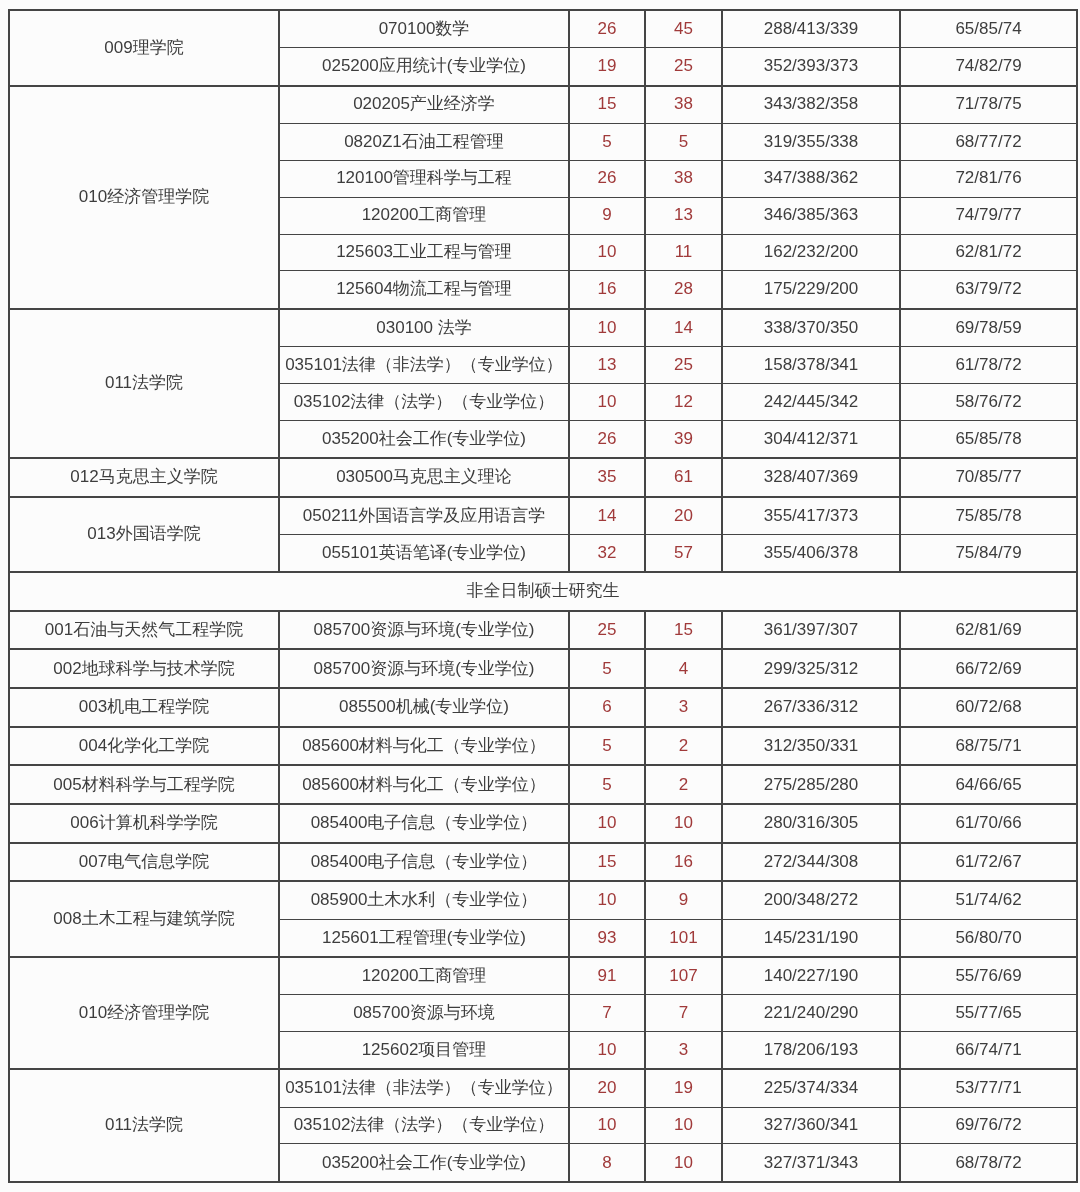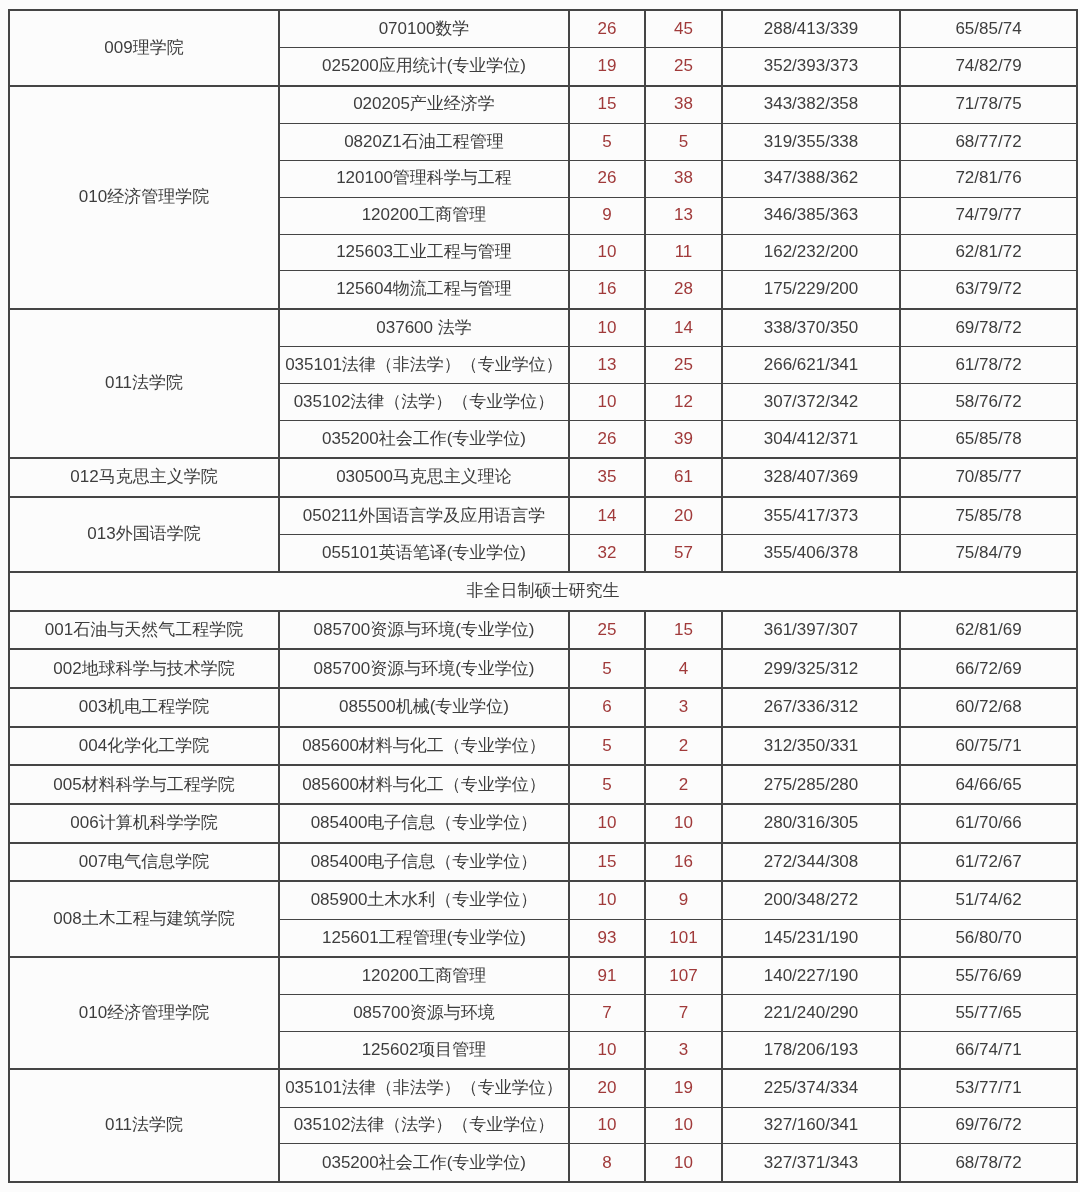--- a/index.html
+++ b/index.html
@@ -91,38 +91,38 @@
         </tr>
         <tr>
           <td class="c-major">125604物流工程与管理</td>
           <td class="c-num">16</td>
           <td class="c-num">28</td>
           <td class="c-score">175/229/200</td>
           <td class="c-score">63/79/72</td>
         </tr>
         <tr class="group-start">
           <td class="c-college" rowspan="4">011法学院</td>
-          <td class="c-major">037600 法学</td>
+          <td class="c-major">030100 法学</td>
           <td class="c-num">10</td>
           <td class="c-num">14</td>
           <td class="c-score">338/370/350</td>
-          <td class="c-score">69/78/72</td>
+          <td class="c-score">69/78/59</td>
         </tr>
         <tr>
           <td class="c-major">035101法律（非法学）（专业学位）</td>
           <td class="c-num">13</td>
           <td class="c-num">25</td>
-          <td class="c-score">266/621/341</td>
+          <td class="c-score">158/378/341</td>
           <td class="c-score">61/78/72</td>
         </tr>
         <tr>
           <td class="c-major">035102法律（法学）（专业学位）</td>
           <td class="c-num">10</td>
           <td class="c-num">12</td>
-          <td class="c-score">307/372/342</td>
+          <td class="c-score">242/445/342</td>
           <td class="c-score">58/76/72</td>
         </tr>
         <tr>
           <td class="c-major">035200社会工作(专业学位)</td>
           <td class="c-num">26</td>
           <td class="c-num">39</td>
           <td class="c-score">304/412/371</td>
           <td class="c-score">65/85/78</td>
         </tr>
         <tr class="group-start">
@@ -174,21 +174,21 @@
           <td class="c-num">3</td>
           <td class="c-score">267/336/312</td>
           <td class="c-score">60/72/68</td>
         </tr>
         <tr class="group-start">
           <td class="c-college" rowspan="1">004化学化工学院</td>
           <td class="c-major">085600材料与化工（专业学位）</td>
           <td class="c-num">5</td>
           <td class="c-num">2</td>
           <td class="c-score">312/350/331</td>
-          <td class="c-score">60/75/71</td>
+          <td class="c-score">68/75/71</td>
         </tr>
         <tr class="group-start">
           <td class="c-college" rowspan="1">005材料科学与工程学院</td>
           <td class="c-major">085600材料与化工（专业学位）</td>
           <td class="c-num">5</td>
           <td class="c-num">2</td>
           <td class="c-score">275/285/280</td>
           <td class="c-score">64/66/65</td>
         </tr>
         <tr class="group-start">
@@ -249,21 +249,21 @@
           <td class="c-major">035101法律（非法学）（专业学位）</td>
           <td class="c-num">20</td>
           <td class="c-num">19</td>
           <td class="c-score">225/374/334</td>
           <td class="c-score">53/77/71</td>
         </tr>
         <tr>
           <td class="c-major">035102法律（法学）（专业学位）</td>
           <td class="c-num">10</td>
           <td class="c-num">10</td>
-          <td class="c-score">327/160/341</td>
+          <td class="c-score">327/360/341</td>
           <td class="c-score">69/76/72</td>
         </tr>
         <tr>
           <td class="c-major">035200社会工作(专业学位)</td>
           <td class="c-num">8</td>
           <td class="c-num">10</td>
           <td class="c-score">327/371/343</td>
           <td class="c-score">68/78/72</td>
         </tr>
       </tbody>

